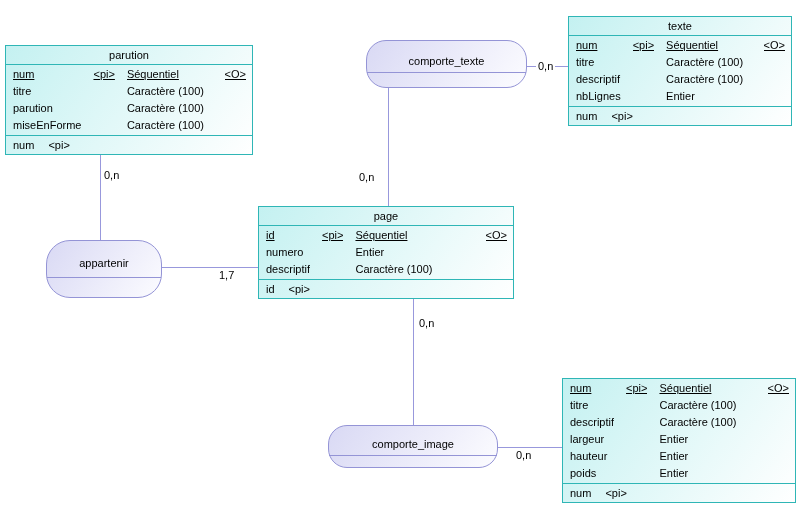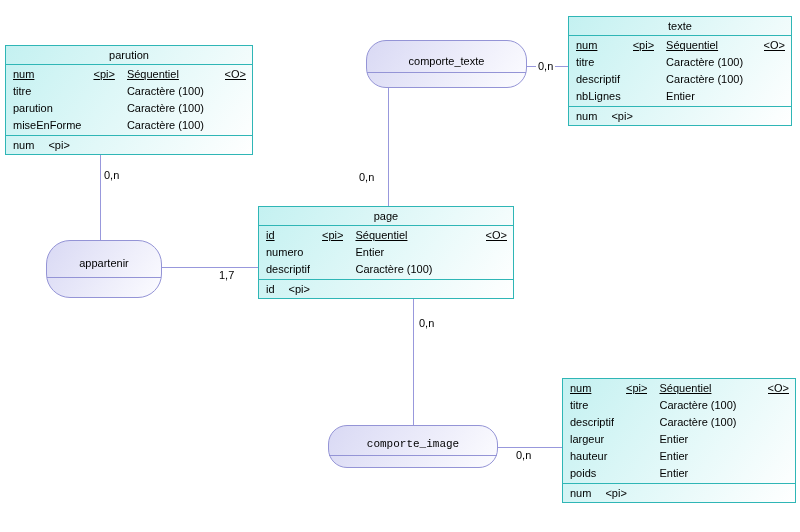--- a/index.html
+++ b/index.html
@@ -44,21 +44,21 @@
   }
   .rel-top {
     height:50%;
     border-bottom:1px solid var(--relation-border);
     display:flex; align-items:center; justify-content:center;
     white-space:nowrap;
     margin-top:8px;
   }
   .r0 { left:366px; top:40px;  width:161px; height:48px; border-radius:20px; }
   .r1 { left:46px;  top:240px; width:116px; height:58px; border-radius:24px; }
-  .r2 { left:328px; top:425px; width:170px; height:43px; border-radius:19px;font-family:Liberation Mono, monospace; }
+  .r2 { left:328px; top:425px; width:170px; height:43px; border-radius:19px; }
 
   
   .e0 { left:5px;   top:45px;  width:248px; }
   .e1 { left:568px; top:16px;  width:224px; }
   .e2 { left:258px; top:206px; width:256px; }
   .e3 { left:562px; top:378px; width:234px; }
 
   
   .line { position:absolute; background:var(--connector); }
   .l1 { left:100px; top:153px; width:1px;  height:87px; }

